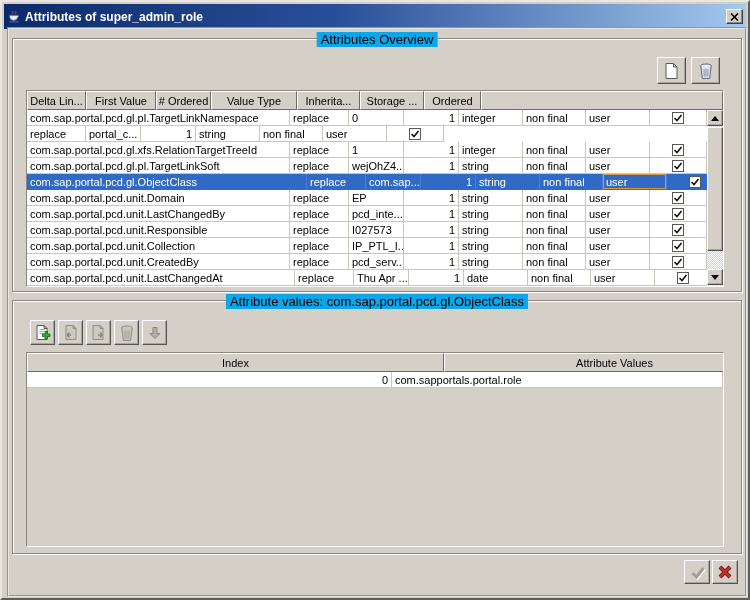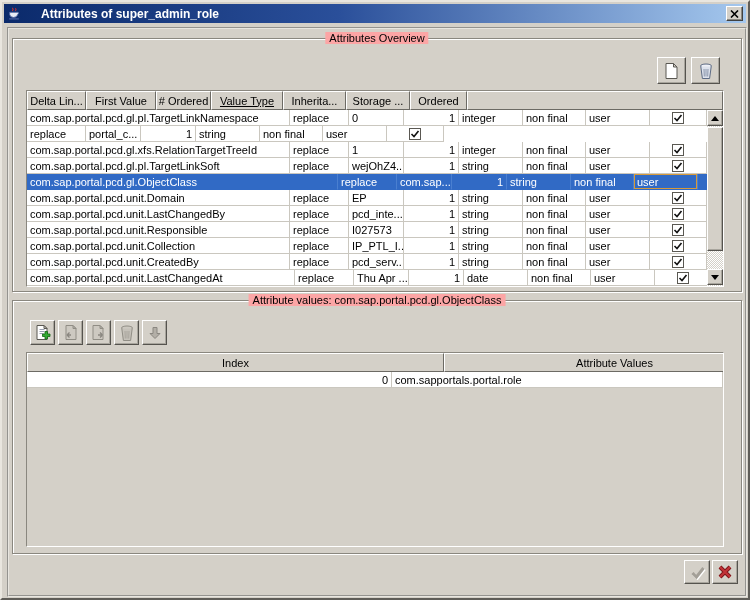--- a/index.html
+++ b/index.html
@@ -1,31 +1,31 @@
 <!DOCTYPE html>
 <html><head>
 <meta charset="utf-8">
 <style>
   html,body{margin:0;padding:0;background:#9097a1;}
   *{box-sizing:border-box;}
   .window{position:relative;width:750px;height:600px;background:#d4d0c8;
     border-top:2px solid #e9e6df;border-left:2px solid #e9e6df;
     border-right:2px solid #5f5d58;border-bottom:2px solid #5f5d58;
     font-family:"Liberation Sans",sans-serif;font-size:11px;color:#000;overflow:hidden;}
-  .titlebar{position:absolute;left:2px;top:2px;right:2px;height:19px;
+  .titlebar{position:absolute;left:2px;top:2px;right:2px;height:25px;
     background:linear-gradient(to right,#0b2a6b,#2a4f9a 45%,#a5c8ee);
-    display:flex;align-items:center;padding:0 3px;gap:20px;}
+    display:flex;align-items:center;padding:0 3px;gap:4px;}
   .title-text{color:#fff;font-weight:bold;font-size:12px;white-space:nowrap;}
   .close-btn{margin-left:auto;width:17px;height:15px;background:#d4d0c8;
     border:1px solid;border-color:#fff #404040 #404040 #fff;box-shadow:inset -1px -1px 0 #8a877f;
     display:flex;align-items:center;justify-content:center;padding:0;cursor:default;}
   .content-panel{position:absolute;left:5px;top:25px;width:740px;height:570px;border:2px groove #e8e6e0;}
   .group{position:absolute;border:1px solid #8a877f;box-shadow:inset 1px 1px 0 #fff,1px 1px 0 #fff;}
   .group-title{position:absolute;top:-7px;left:50%;transform:translateX(-50%);
-    background:#fca5a5;padding:0 4px;white-space:nowrap;font-size:11px;}
+    background:#0ea5e9;padding:0 4px;white-space:nowrap;font-size:13px;}
   .icon-btn{position:absolute;background:#d4d0c8;border:1px solid;border-color:#fff #55534e #55534e #fff;
     box-shadow:inset -1px -1px 0 #a8a59d;display:flex;align-items:center;justify-content:center;padding:0;}
   .scrollpane{position:absolute;border:1px solid;border-color:#8a877f #fff #fff #8a877f;background:#d4d0c8;overflow:hidden;}
   .thead{display:flex;height:19px;background:#d4d0c8;}
   .hcell{flex:none;border-top:1px solid #fff;border-left:1px solid #fff;
     border-right:1px solid #6c6a64;border-bottom:1px solid #6c6a64;
     display:flex;align-items:center;justify-content:center;overflow:hidden;white-space:nowrap;font-size:11px;}
   .tbody{position:absolute;left:0;top:19px;bottom:0;background:#fff;}
   .trow{display:flex;height:16px;background:#fff;}
   .tcell{flex:none;border-right:1px solid #cac7bf;border-bottom:1px solid #cac7bf;
@@ -91,21 +91,21 @@
       <path d="M2.8 4.6 L4.4 16.5 h7.2 L13.2 4.6" fill="#dde2ec" stroke="#5d6b84"></path>
       <path d="M6 7 l0.3 7.5 M8 7 v7.5 M10 7 l-0.3 7.5" stroke="#8a96ac" fill="none"></path>
     </svg>
   </button>
 
   <div class="scrollpane" style="left:24px;top:88px;width:698px;height:197px;">
     <div class="thead">
         <div class="hcell" style="width: 59px;">Delta Lin...</div>
         <div class="hcell" style="width: 70px; text-align: center;">First Value</div>
         <div class="hcell" style="width: 55px;"># Ordered</div>
-        <div class="hcell" style="width: 72px; text-decoration: underline;">Value Type</div>
+        <div class="hcell" style="width: 86px;">Value Type</div>
         <div class="hcell" style="width: 63px;">Inherita...</div>
         <div class="hcell" style="width: 64px;">Storage ...</div>
         <div class="hcell" style="width: 57px;">Ordered</div>
         <div class="hcell" style="flex: 1 1 0%;"></div>
       </div>
     <div class="tbody" style="width:680px;">
         <div class="trow">
           <div class="tcell" style="width: 263px;">com.sap.portal.pcd.gl.pl.TargetLinkNamespace</div>
           <div class="tcell" style="width: 59px;">replace</div>
           <div class="tcell" style="width: 55px;">0</div>
@@ -166,21 +166,21 @@
           <div class="tcell center" style="width: 57px;">
             <div class="cb">
               <svg width="12" height="12" viewBox="0 0 12 12">
                 <rect x="0.5" y="0.5" width="11" height="11" fill="#fff" stroke="#5a5852"></rect>
                 <path d="M2.5 6 L5 8.5 L9.5 3" fill="none" stroke="#111" stroke-width="1.6"></path>
               </svg>
             </div>
           </div>
         </div>
         <div class="trow selected">
-          <div class="tcell" style="width: 311px;">com.sap.portal.pcd.gl.ObjectClass</div>
+          <div class="tcell" style="width: 280px;">com.sap.portal.pcd.gl.ObjectClass</div>
           <div class="tcell" style="width: 59px;">replace</div>
           <div class="tcell" style="width: 55px;">com.sap...</div>
           <div class="tcell right" style="width: 55px;">1</div>
           <div class="tcell" style="width: 64px;">string</div>
           <div class="tcell" style="width: 63px;">non final</div>
           <div class="tcell focus-cell" style="width: 64px;">user</div>
           <div class="tcell center" style="width: 57px;">
             <div class="cb">
               <svg width="12" height="12" viewBox="0 0 12 12">
                 <rect x="0.5" y="0.5" width="11" height="11" fill="#fff" stroke="#5a5852"></rect>

